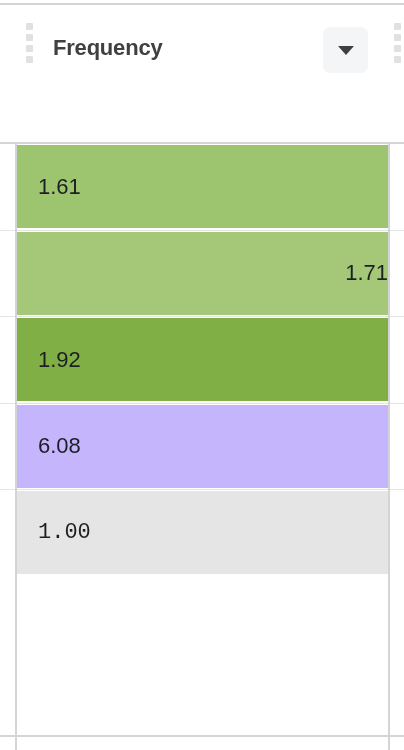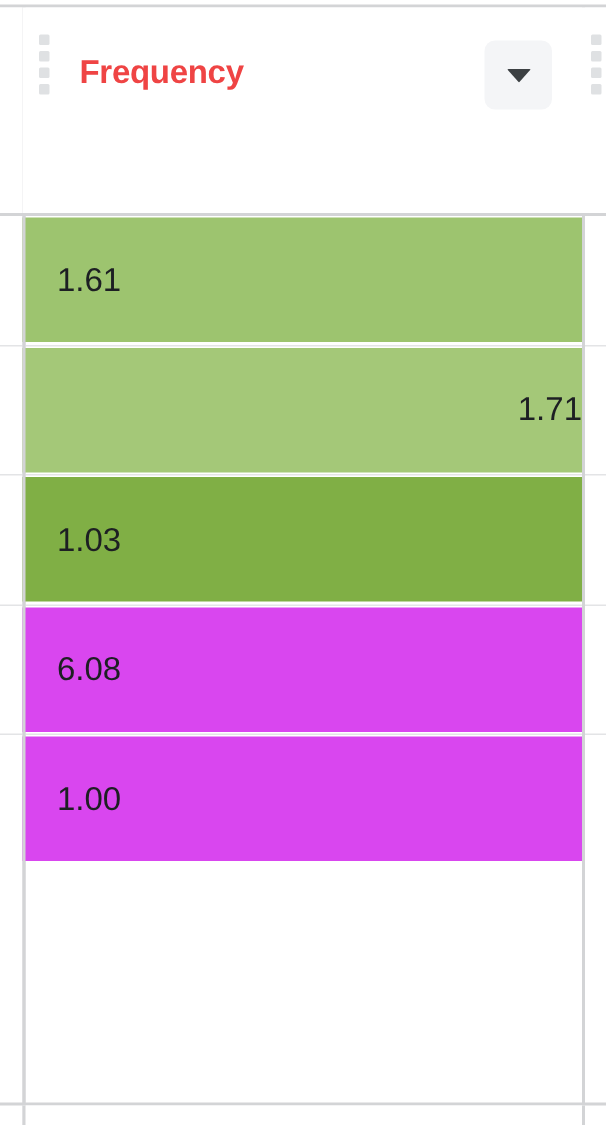--- a/index.html
+++ b/index.html
@@ -96,21 +96,21 @@
     height: 137px;
     box-sizing: border-box;
     background: #ffffff;
   }
   .header-title {
     position: absolute;
     left: 38px;
     top: 30px;
     font-size: 22px;
     font-weight: bold;
-    color: #ef4444;
+    color: #404040;
     letter-spacing: -0.2px;
     white-space: nowrap;
   }
   .header-menu-btn {
     position: absolute;
     left: 308px;
     top: 22px;
     width: 45px;
     height: 46px;
     border: none;
@@ -257,30 +257,30 @@
           <span class="cell-value">1.61</span>
         </div>
       </div>
       <div class="row">
         <div class="cell-fill" style="background: rgb(164, 200, 120); justify-content: flex-end;">
           <span class="cell-value">1.71</span>
         </div>
       </div>
       <div class="row">
         <div class="cell-fill" style="background: rgb(128, 175, 69);">
-          <span class="cell-value">1.03</span>
-        </div>
-      </div>
-      <div class="row">
-        <div class="cell-fill" style="background: #d946ef;">
+          <span class="cell-value">1.92</span>
+        </div>
+      </div>
+      <div class="row">
+        <div class="cell-fill" style="background: #c4b5fd;">
           <span class="cell-value">6.08</span>
         </div>
       </div>
       <div class="row">
-        <div class="cell-fill" style="background: #d946ef;">
+        <div class="cell-fill" style="background: #e5e5e5; font-family: Liberation Mono, monospace;">
           <span class="cell-value">1.00</span>
         </div>
       </div>
     </div>
 
   <div class="grid-lines"></div>
 
   <div class="bottom-rule"></div>
   <div class="tail"></div>
 

